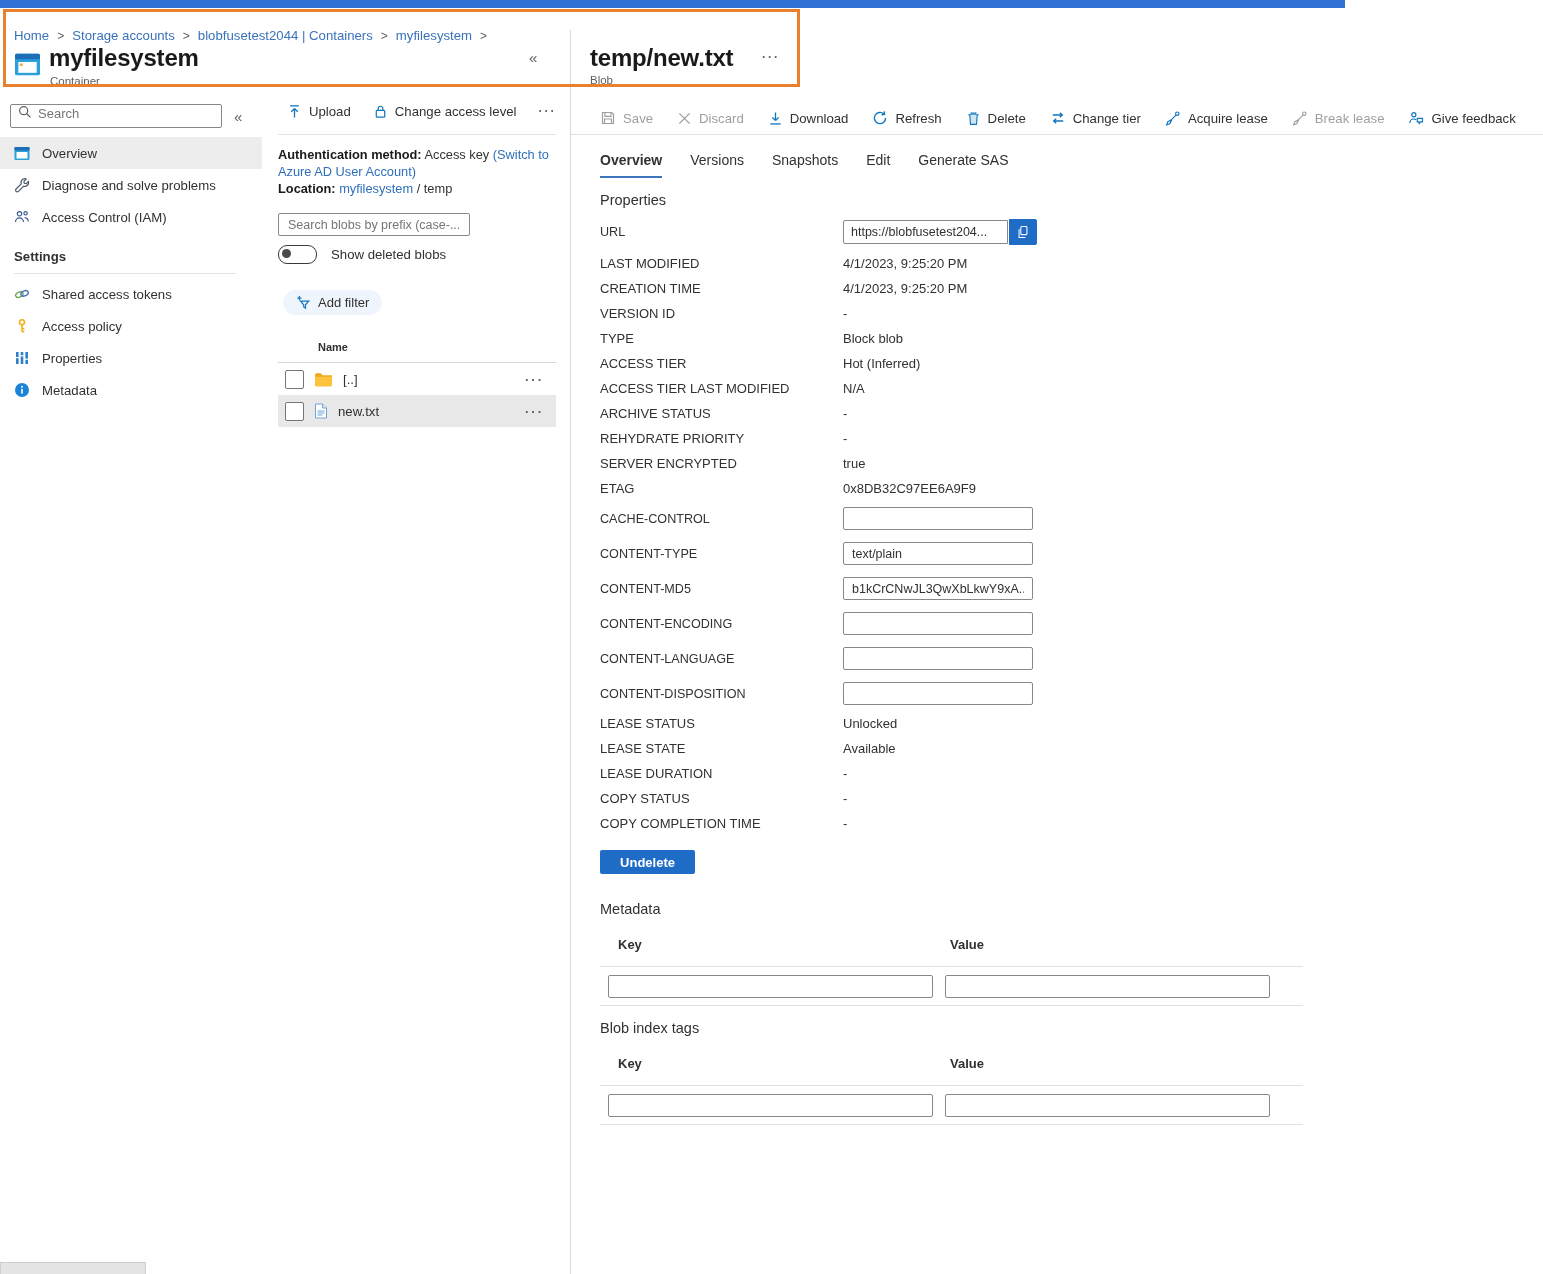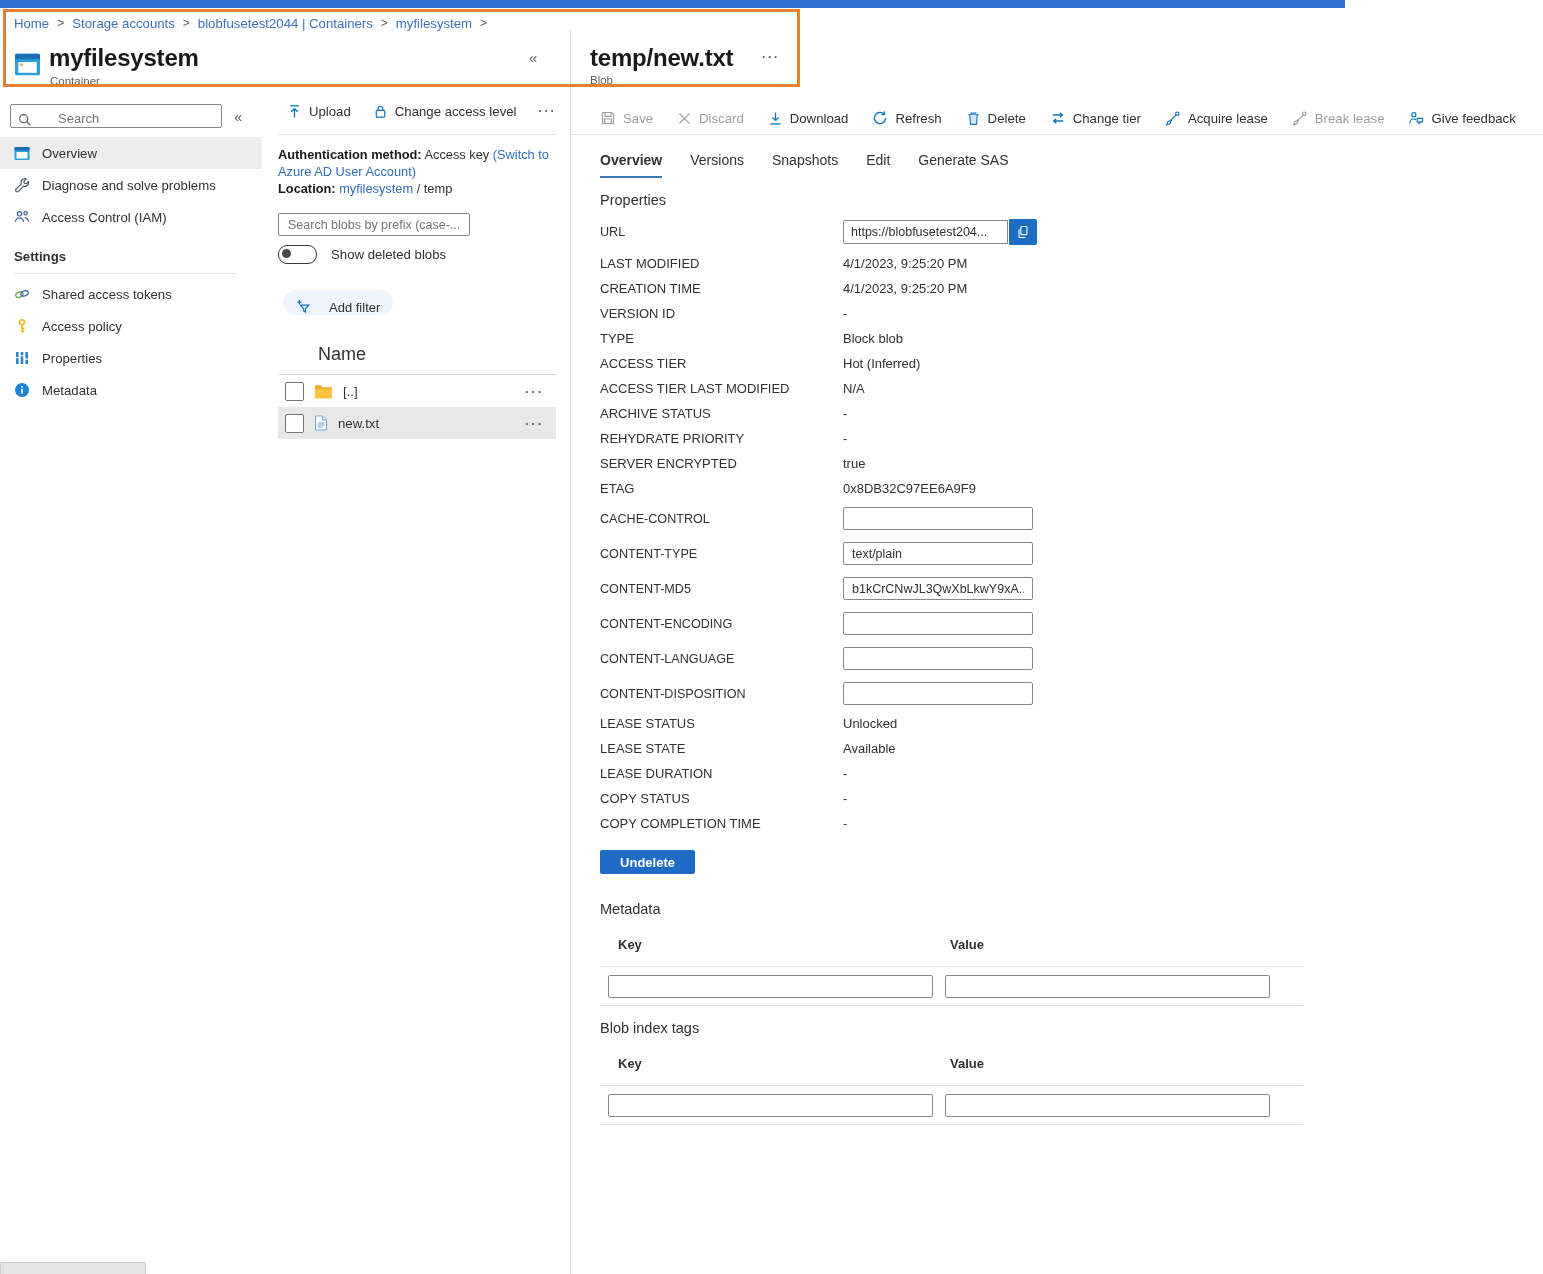--- a/index.html
+++ b/index.html
@@ -8,34 +8,34 @@
   .abs{position:absolute}
   a{text-decoration:none;cursor:pointer}
   svg{display:block;flex:none}
 
   
   #topbar{left:0;top:0;width:1345px;height:8px;background:#2F70D2}
   #annotation-box{left:3px;top:9px;width:791px;height:72px;border:3px solid #E8812F;pointer-events:none;z-index:50}
   #status-tooltip{left:0;bottom:0;width:146px;height:12px;background:#e4e4e4;border:1px solid #cfcfcf;border-bottom:none;overflow:hidden;font-size:10px;color:#444;padding:1px 4px;box-sizing:border-box;line-height:14px}
 
   
-  #breadcrumb{left:14px;top:16px;display:flex;font-size:13.2px;white-space:nowrap}
+  #breadcrumb{left:14px;top:28px;display:flex;align-items:center;font-size:13.2px;white-space:nowrap}
   #breadcrumb a{color:#3A72BA}
   #breadcrumb .sep{color:#605e5c;margin:0 8px;font-size:12px}
 
   
   .blade-title{font-size:24px;font-weight:700;color:#1b1a19;letter-spacing:-0.2px}
   .blade-sub{font-size:11.5px;color:#605e5c}
   .chevrons{color:#605e5c;font-size:15px;cursor:pointer}
   .dots{color:#605e5c;letter-spacing:2px;font-weight:700;cursor:pointer}
 
   
   #left-nav{left:0;top:104px;width:262px}
   .nav-search-row{display:flex;align-items:center;gap:12px;padding-left:10px}
-  .nav-search{width:212px;height:24px;border:1px solid #8a8886;border-radius:2px;display:flex;align-items:flex-end;gap:24px;padding:0 7px;box-sizing:border-box;background:#fff}
+  .nav-search{width:212px;height:24px;border:1px solid #8a8886;border-radius:2px;display:flex;align-items:flex-start;gap:4px;padding:0 7px;box-sizing:border-box;background:#fff}
   .nav-search input{border:none;outline:none;flex:1;font-size:13px;font-family:inherit;color:#323130;background:transparent;min-width:0}
   .nav-items{margin-top:9px}
   .nav-item{display:flex;align-items:center;gap:12px;height:32px;padding-left:14px;font-size:13.2px;cursor:pointer}
   .nav-item.selected{background:#ededed}
   .nav-section{font-weight:700;font-size:13.2px;padding-left:14px;margin-top:16px}
   .nav-hr{border:none;border-top:1px solid #e4e2e0;margin:9px 26px 4px 14px}
 
   
   #mid-panel{left:278px;top:104px;width:278px}
   .toolbar{display:flex;align-items:flex-start;height:28px}
@@ -43,23 +43,23 @@
   .tb-item.disabled{color:#a19f9d;cursor:default}
   .mid-hr{border:none;border-top:1px solid #e4e2e0;margin:2px 0 0 0}
   .auth-block{margin-top:11px;font-size:12.8px;line-height:17px;width:276px}
   .auth-block b{color:#1b1a19}
   .link{color:#2F6FBA}
   .mid-search{margin-top:16px;width:192px;height:23px;border:1px solid #8a8886;border-radius:2px;box-sizing:border-box;display:flex;align-items:center;padding:0 7px;background:#fff}
   .mid-search input{border:none;outline:none;width:100%;font-size:12.5px;font-family:inherit;color:#323130;background:transparent}
   .toggle-row{margin-top:9px;display:flex;align-items:center;gap:14px}
   .toggle{width:37px;height:17px;border:1px solid #3b3a39;border-radius:9px;position:relative;background:#fff;cursor:pointer}
   .toggle .knob{position:absolute;left:3px;top:3px;width:9px;height:9px;border-radius:50%;background:#4a4a4a}
-  .pill{margin-top:26px;display:inline-flex;align-items:flex-end;gap:17px;height:25px;padding:0 13px;background:#EFF5FC;border-radius:13px;font-size:13px;color:#323130;cursor:pointer}
+  .pill{margin-top:26px;display:inline-flex;align-items:center;gap:6px;height:25px;padding:0 13px;background:#EFF5FC;border-radius:13px;font-size:13px;color:#323130;cursor:pointer}
   .blob-table{margin-top:26px}
-  .blob-table .hdr{font-weight:400;font-size:18px;padding-left:40px}
+  .blob-table .hdr{font-weight:700;font-size:11px;padding-left:40px}
   .tbl-hr{border:none;border-top:1px solid #d8d6d4;margin:9px 0 0 0}
   .blob-row{display:flex;align-items:center;height:32px;gap:10px;padding-left:7px;cursor:pointer}
   .blob-row.selected{background:#e8e8e8}
   .blob-row .cb{width:17px;height:17px;border:1px solid #767676;border-radius:2px;background:#fff;flex:none;cursor:pointer}
   .blob-row .rname{flex:1;font-size:13.2px}
   .blob-row .dots{margin-right:12px;font-size:13px}
 
   
   #right-divider{left:570px;top:30px;width:1px;bottom:0;background:#d8d8d8}
   #right-blade{left:571px;top:104px;right:0}

